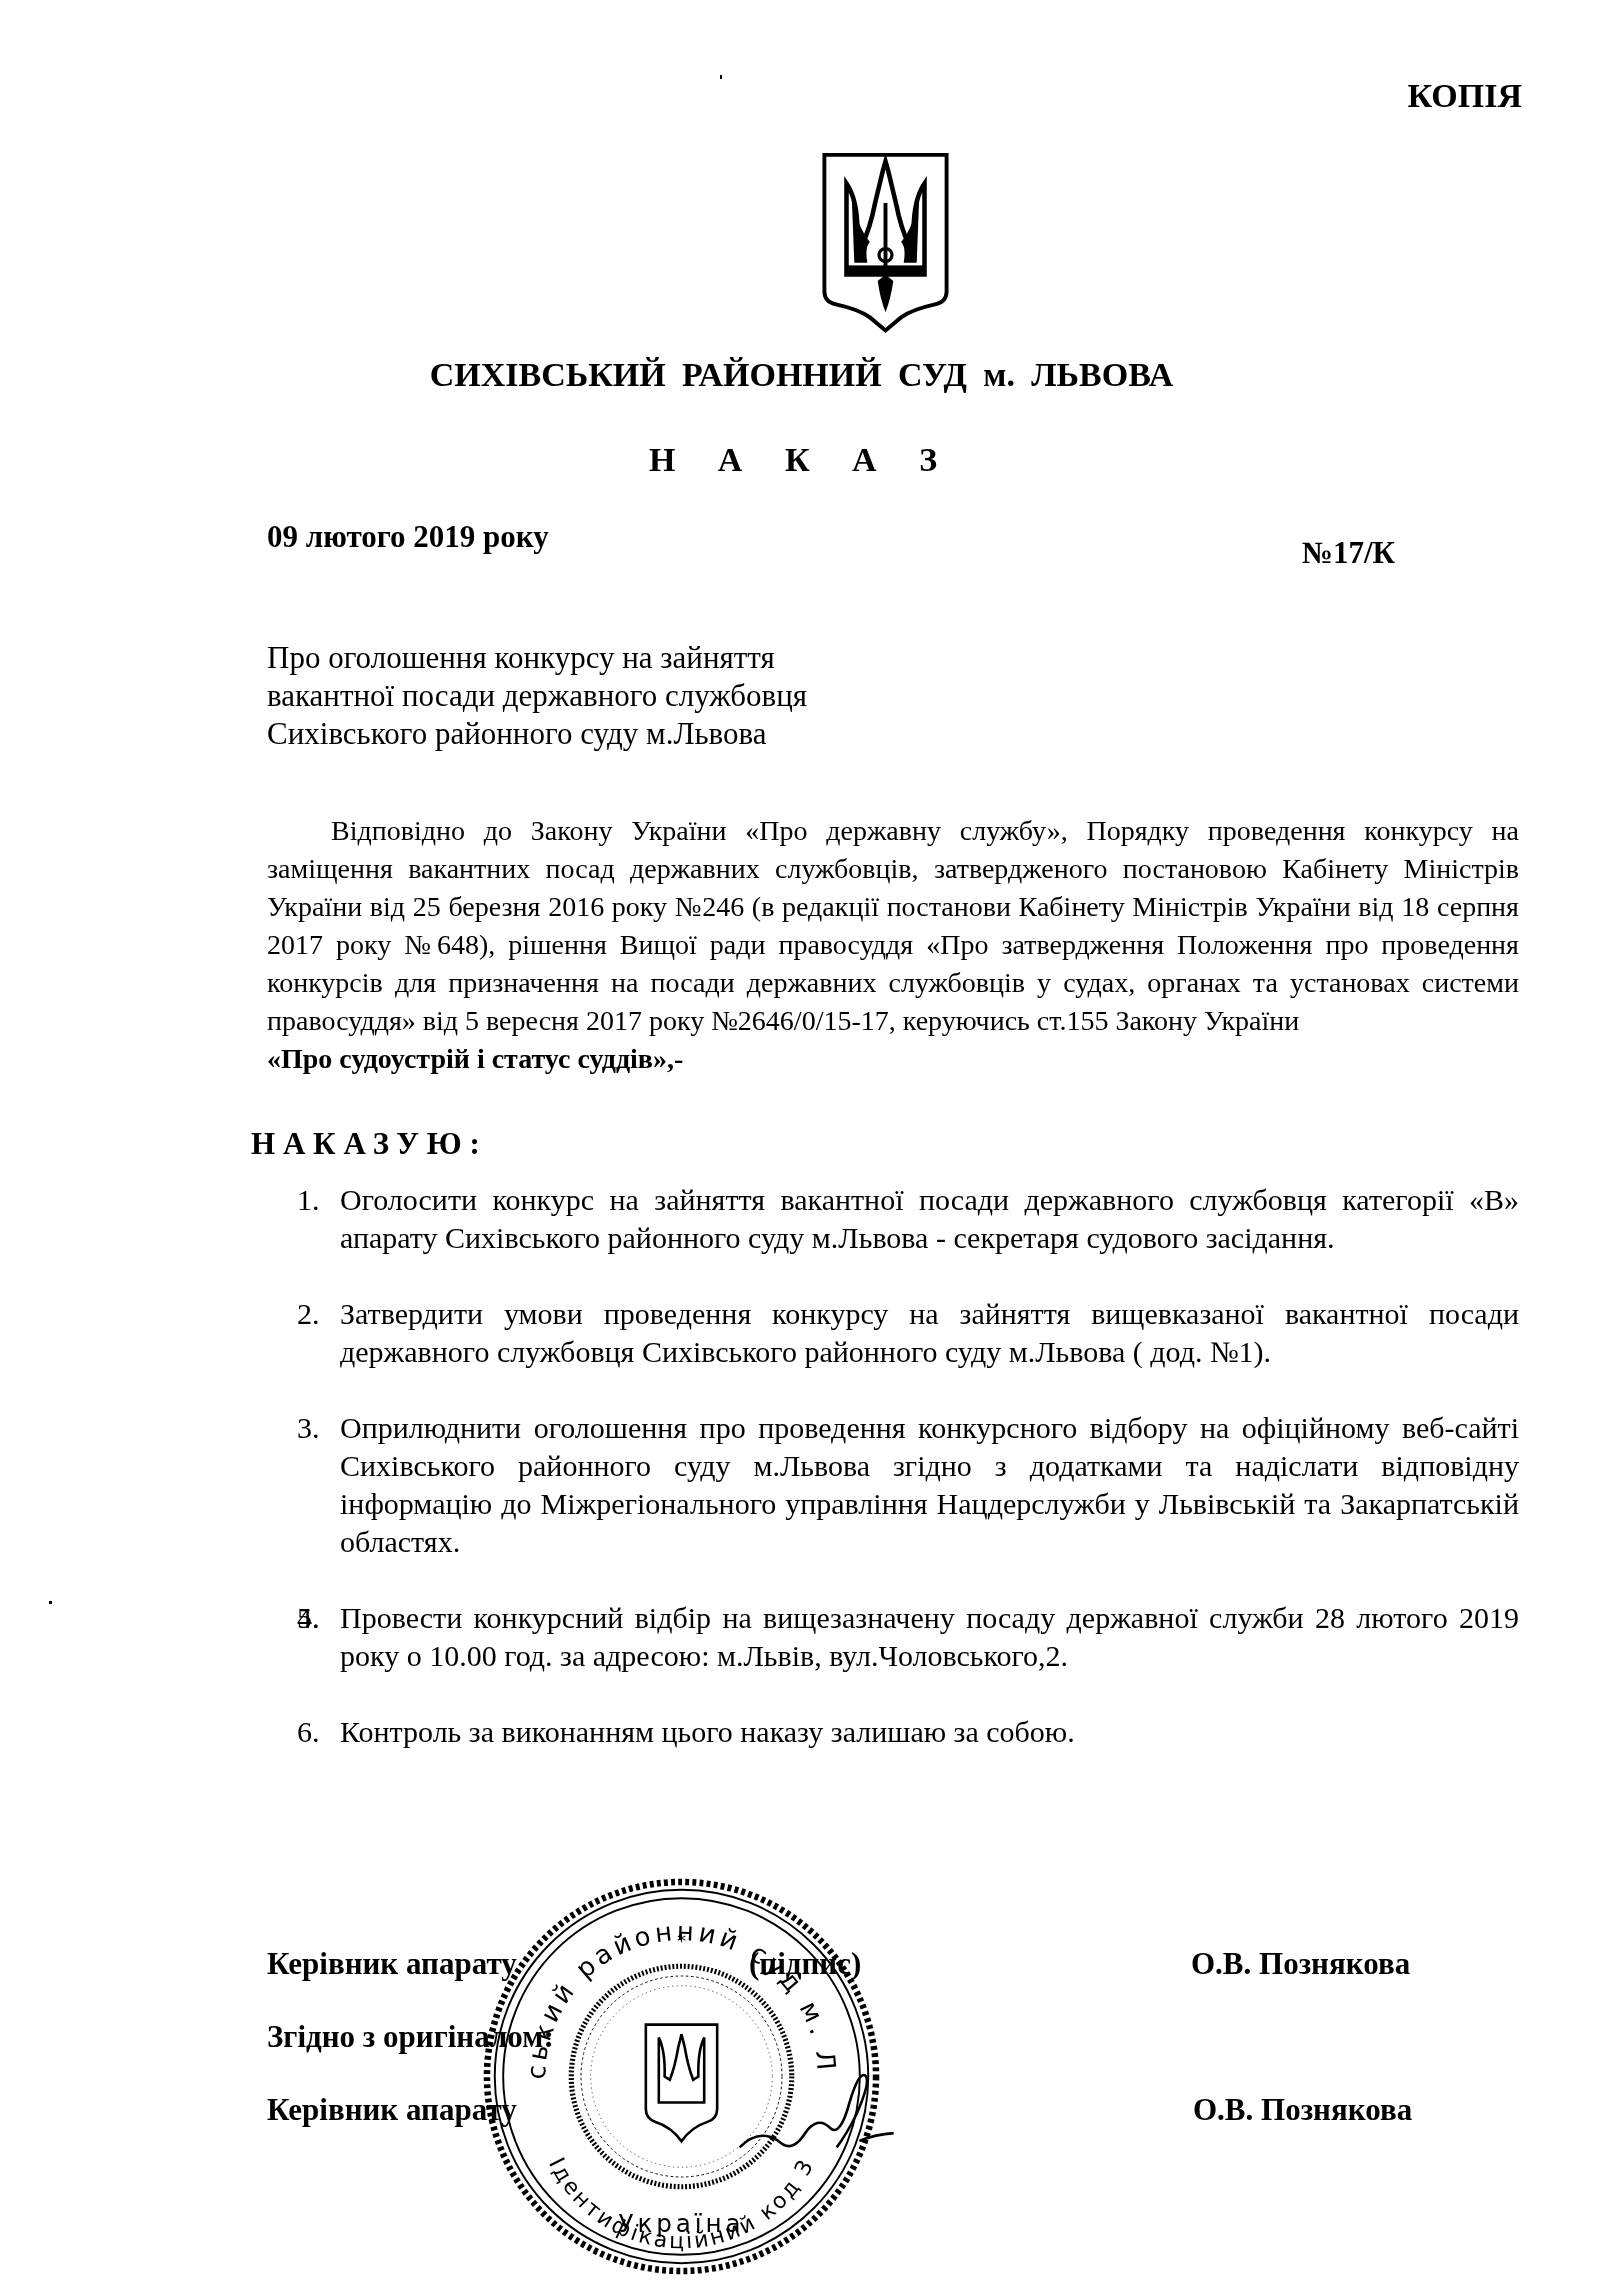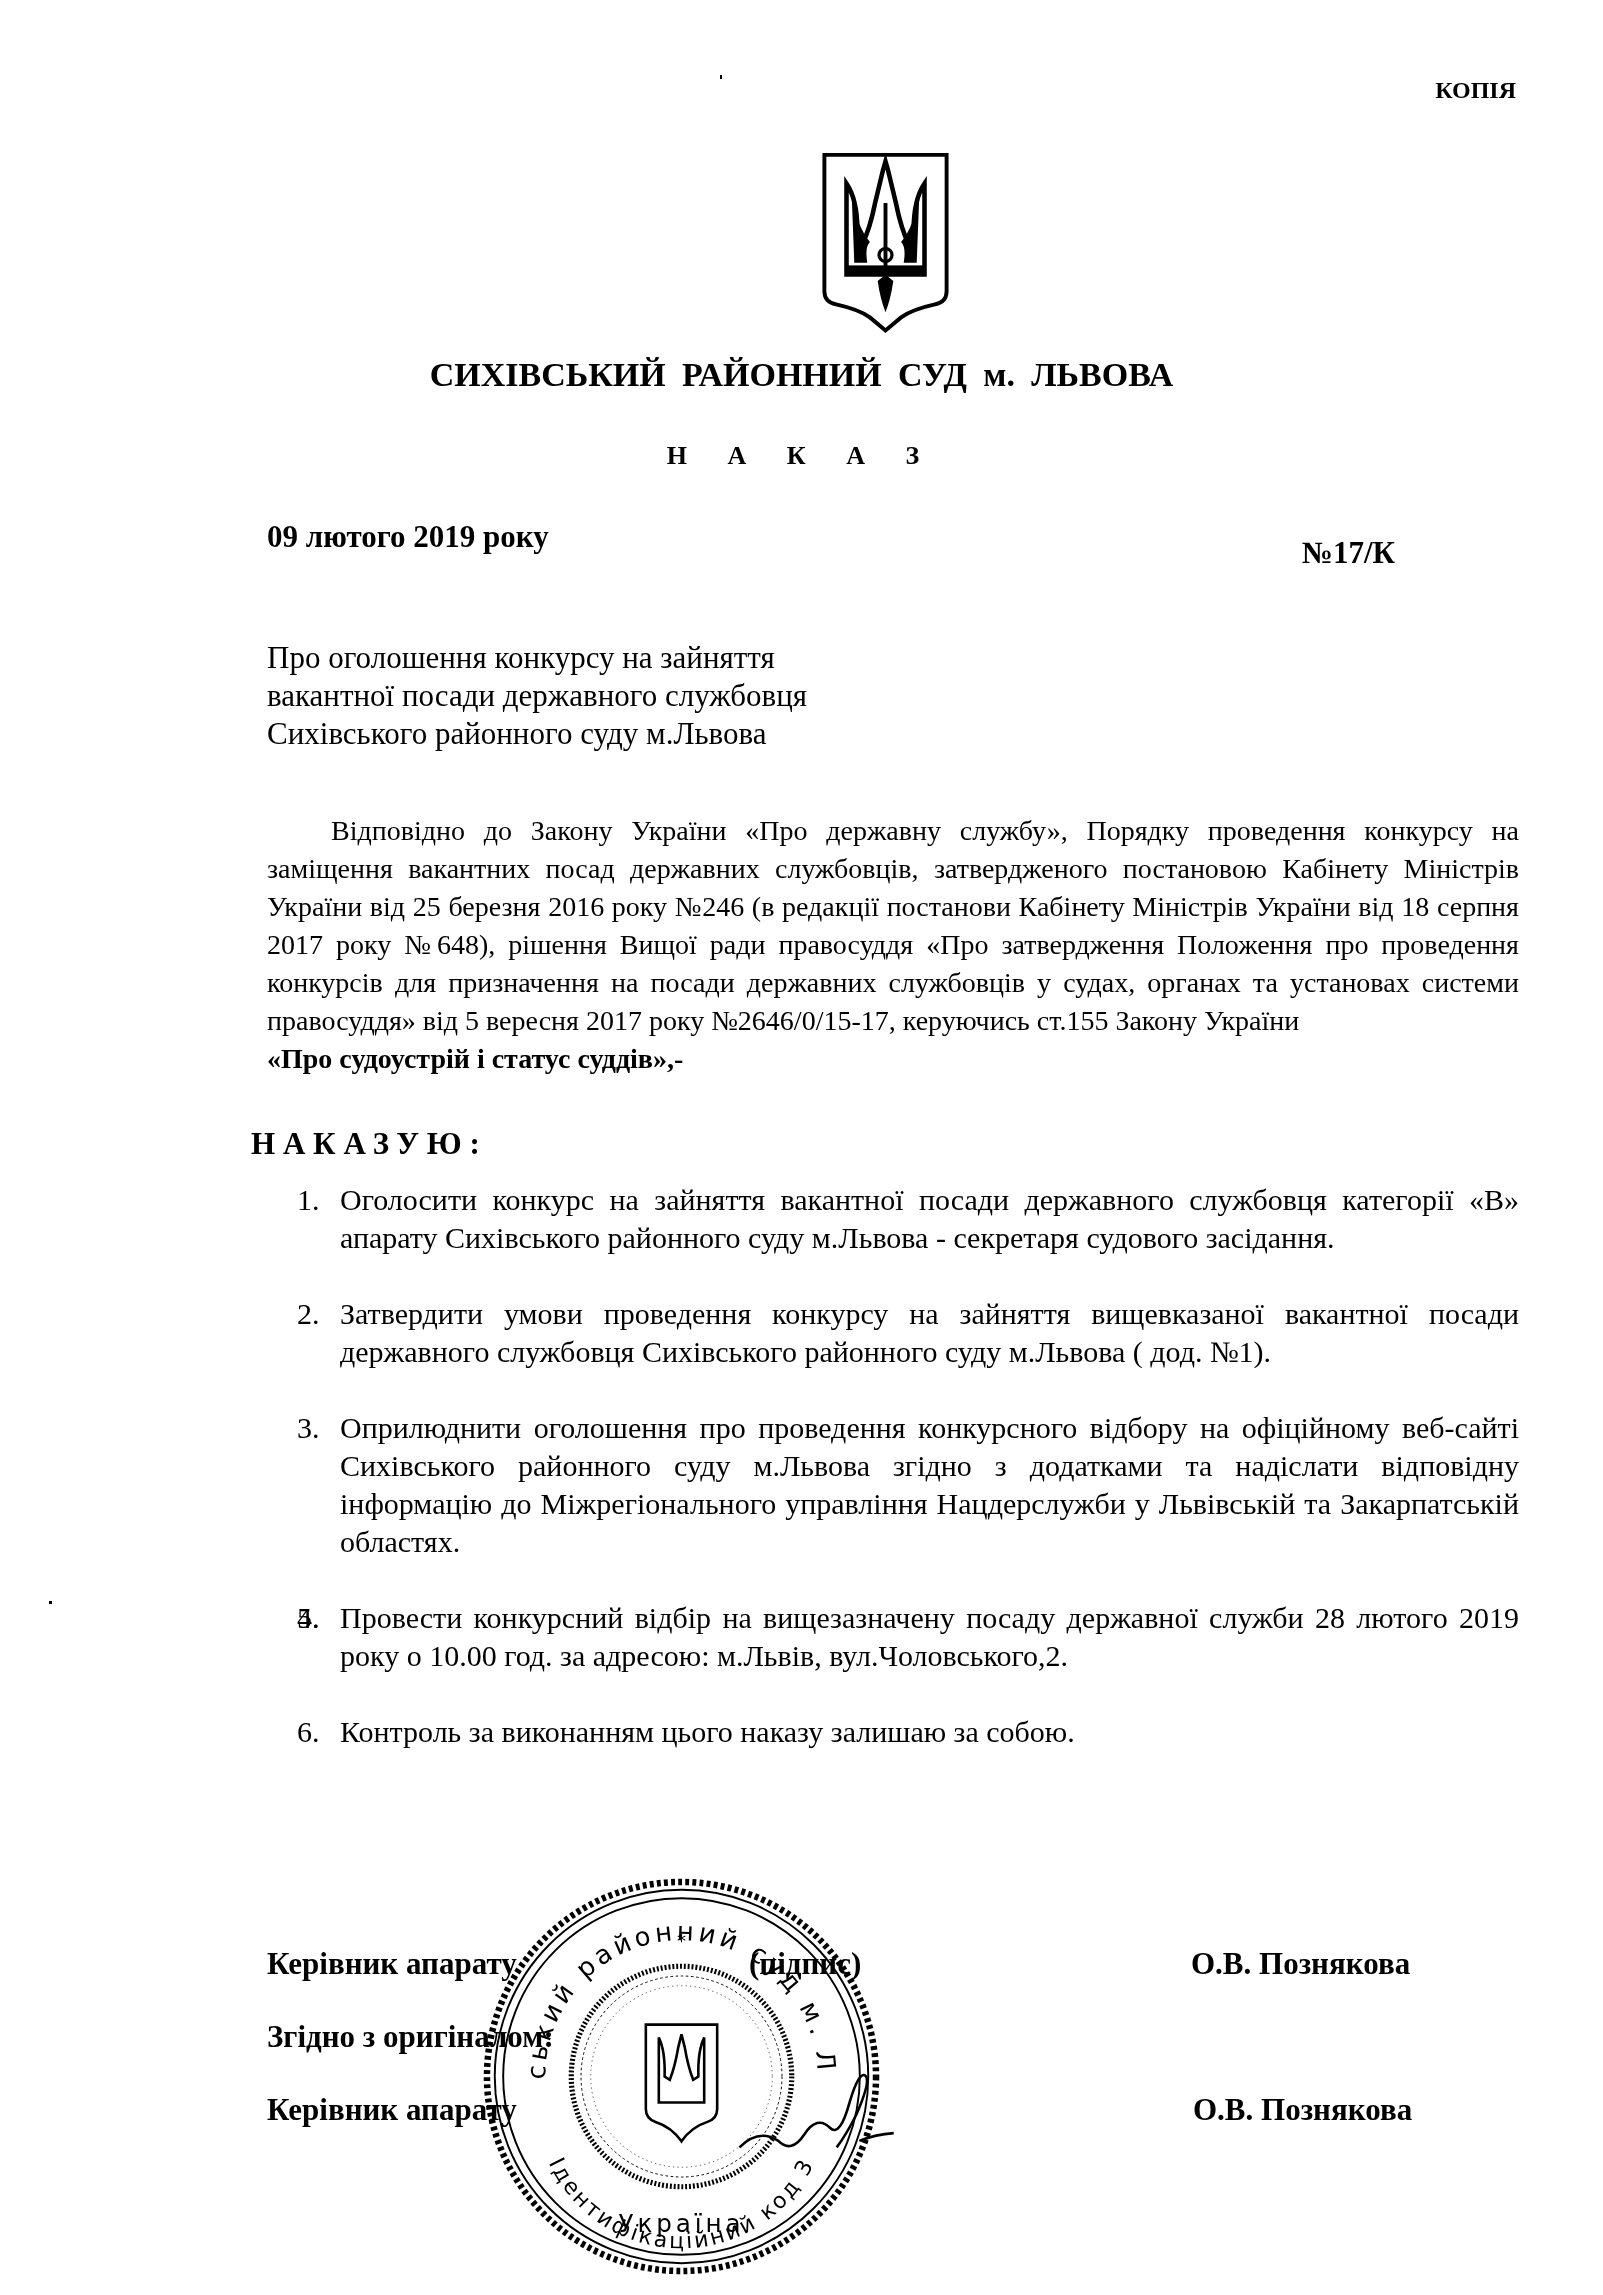--- a/index.html
+++ b/index.html
@@ -1,23 +1,23 @@
 <!DOCTYPE html>
 <html style="font-size:10.4px"><head>
 <meta charset="utf-8">
 <style>
   html, body { margin: 0; padding: 0; background: #ffffff; }
   body { width: 1603px; height: 2295px; position: relative; overflow: hidden;
          font-family: "Liberation Serif", "DejaVu Serif", serif; color: #000; }
   .abs { position: absolute; }
-  .copy-mark { right: 87px; top: 77px; font-size: 24px; font-weight: bold; }
+  .copy-mark { right: 81px; top: 77px; font-size: 34px; font-weight: bold; }
   .coat { left: 819px; top: 151px; width: 130px; width: 133px; height: 182px; }
   .court-name { left: 0; width: 1603px; top: 356px; text-align: center; font-size: 34px; font-weight: bold;
                 word-spacing: 7.8px; padding-left: 0; }
-  .order-title { left: 0; width: 1603px; top: 441px; text-align: center; font-size: 26px; font-weight: bold;
+  .order-title { left: 0; width: 1603px; top: 441px; text-align: center; font-size: 34px; font-weight: bold;
                  letter-spacing: 17px; }
   .order-date { left: 267px; top: 519px; font-size: 31px; font-weight: bold; }
   .order-num { right: 208px; top: 519px; font-size: 31px; font-weight: bold; margin-top: 16px; }
   .subject { left: 267px; top: 639px; font-size: 31px; font-weight: normal; line-height: 38px; }
   .preamble { left: 267px; top: 812px; width: 1252px; font-size: 28px; line-height: 38px;
               text-align: justify; text-indent: 64px; }
   .preamble .last { text-align: left; font-weight: bold; }
   .order-word { left: 251px; top: 1126px; font-size: 31px; font-weight: bold; letter-spacing: 7.8px; }
   .items { left: 267px; top: 1181px; width: 1252px; font-size: 30px; line-height: 38px; }
   .item { position: relative; padding-left: 73px; margin-bottom: 38px; text-align: justify; }

